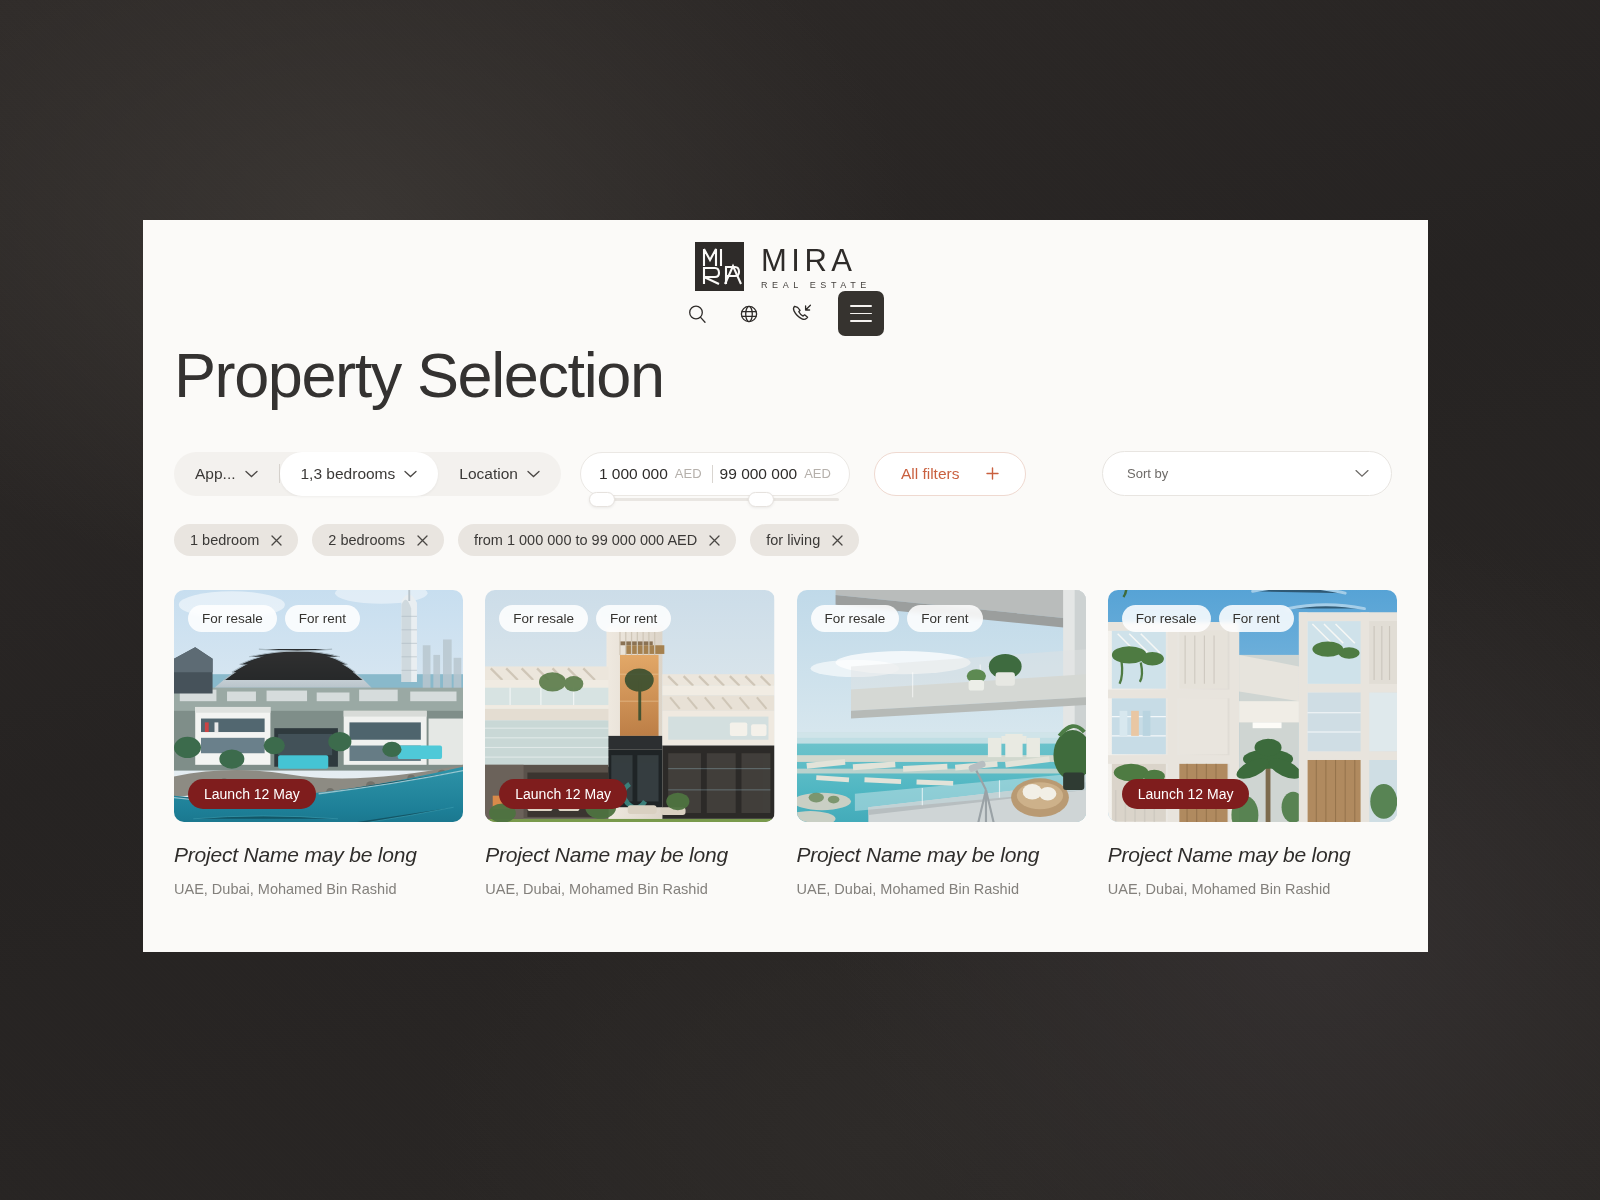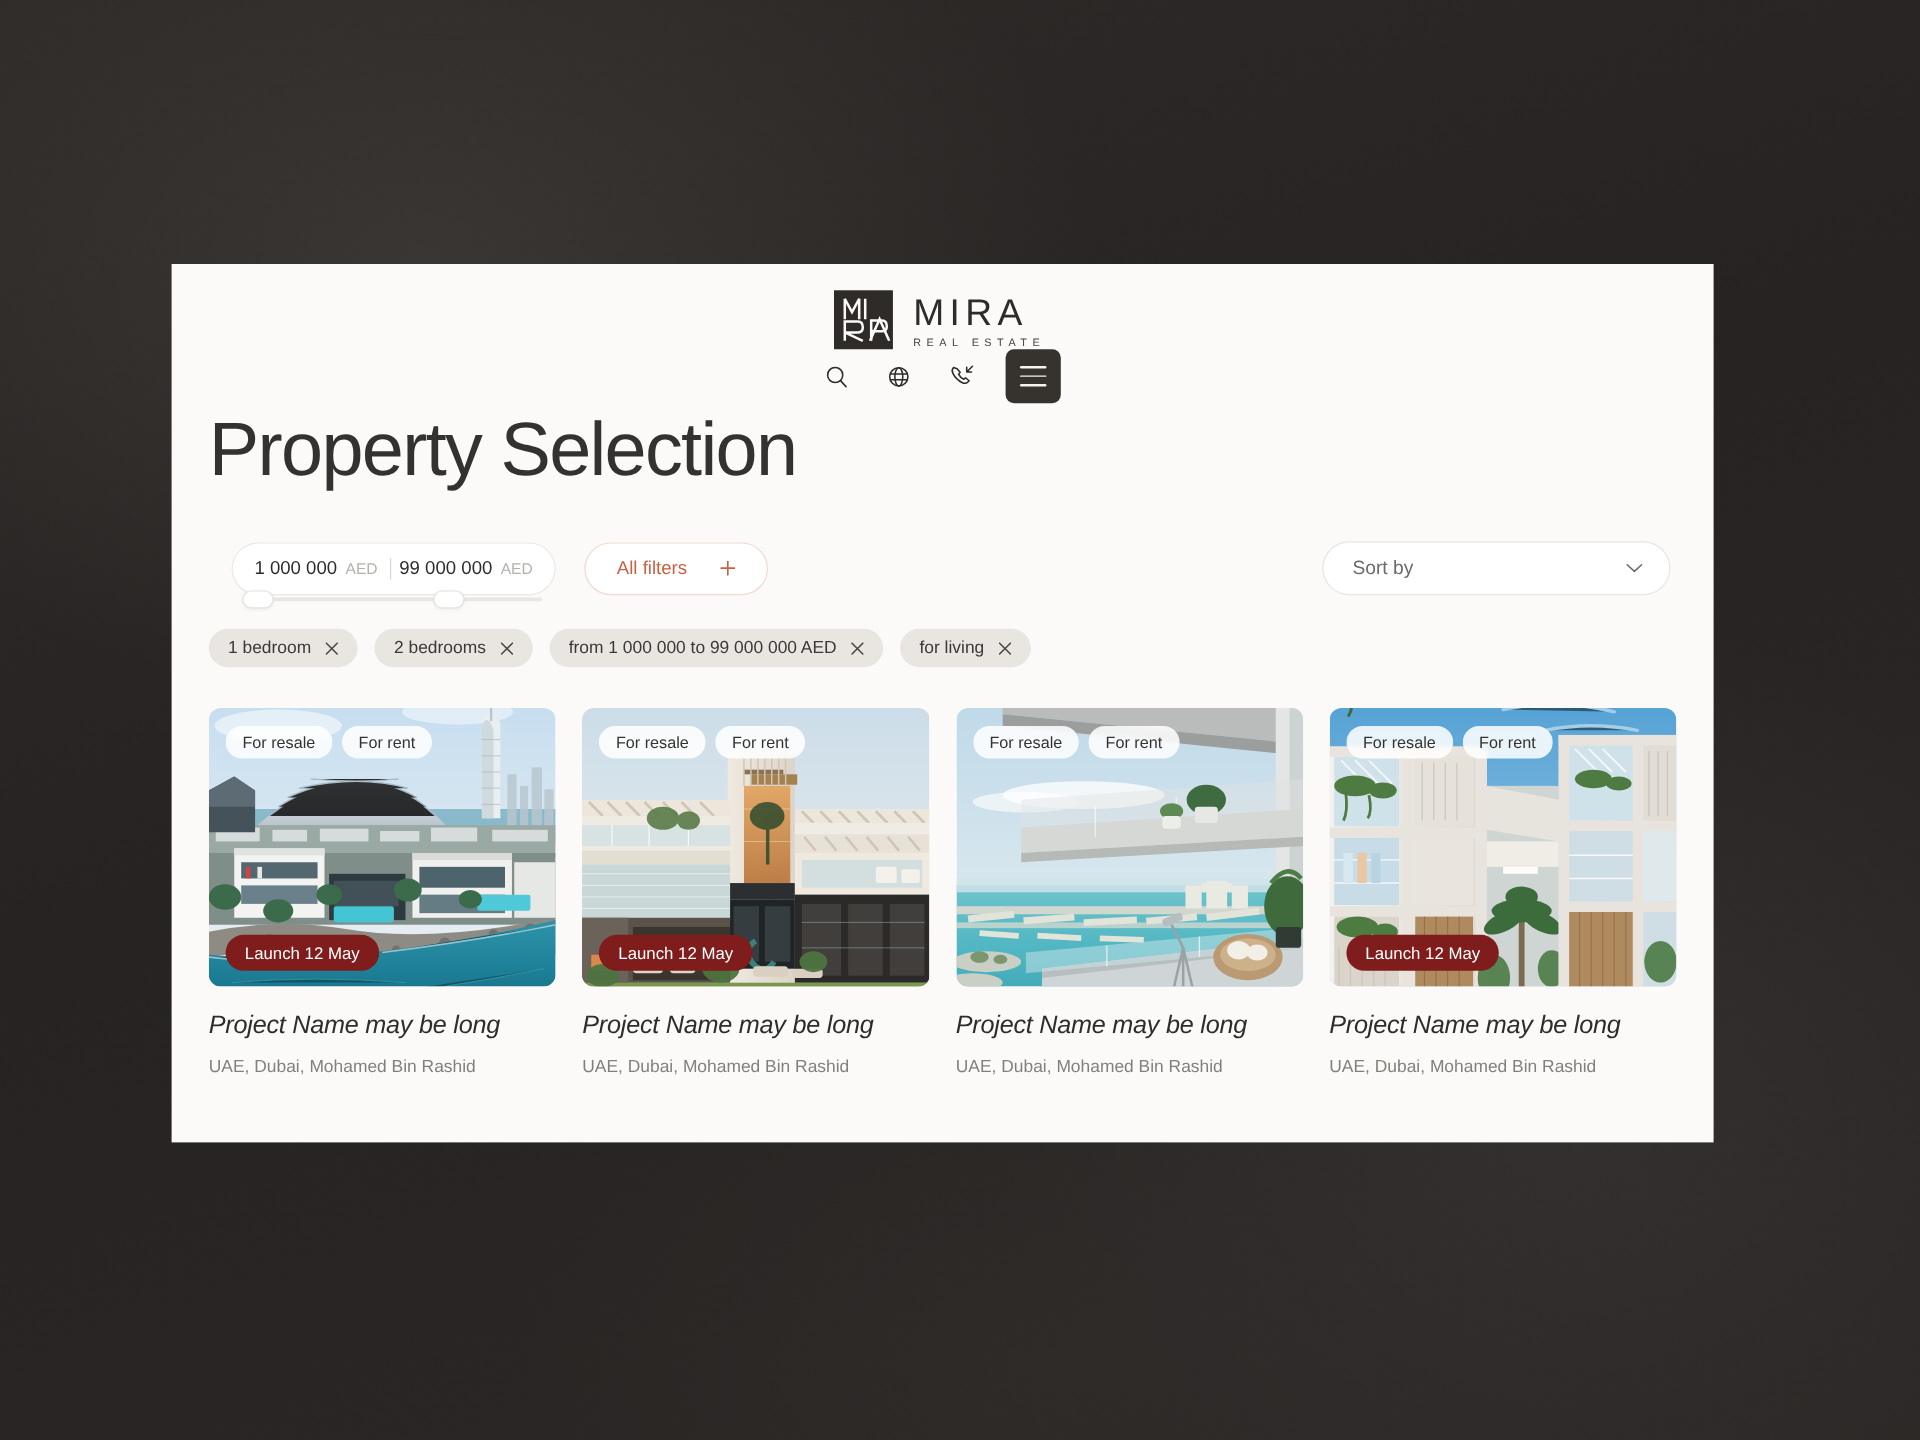--- a/index.html
+++ b/index.html
@@ -223,21 +223,21 @@
   .sort-by {
     margin-left: auto;
     height: 45px;
     width: 290px;
     background: #ffffff;
     border: 1px solid #e8e5e1;
     border-radius: 999px;
     display: flex; align-items: center;
     justify-content: space-between;
     padding: 0 22px 0 24px;
-    font-size: 16px;
+    font-size: 13px;
     color: #6d6a67;
     cursor: pointer;
   }
 
   
   .chip-row {
     display: flex;
     align-items: center;
     gap: 14px;
     margin: 28px 0 0 31px;
@@ -366,20 +366,41 @@
           <span></span>
           <span></span>
       </button>
     </div>
   </header>
 
   <h1 class="page-title">Property Selection</h1>
 
   <div class="filter-row">
 
+    <div class="seg-group">
+      <div class="seg">
+        <span>App...</span>
+        <svg class="chev" width="13" height="8" viewBox="0 0 13 8" fill="none" stroke="#4a4744" stroke-width="1.3" stroke-linecap="round">
+            <path d="M1 1.5 L6.5 6.5 L12 1.5"></path>
+          </svg>
+      </div>
+      <div class="seg-divider"></div>
+      <div class="seg active">
+        <span>1,3 bedrooms</span>
+        <svg class="chev" width="13" height="8" viewBox="0 0 13 8" fill="none" stroke="#4a4744" stroke-width="1.3" stroke-linecap="round">
+            <path d="M1 1.5 L6.5 6.5 L12 1.5"></path>
+          </svg>
+      </div>
+      <div class="seg">
+        <span>Location</span>
+        <svg class="chev" width="13" height="8" viewBox="0 0 13 8" fill="none" stroke="#4a4744" stroke-width="1.3" stroke-linecap="round">
+            <path d="M1 1.5 L6.5 6.5 L12 1.5"></path>
+          </svg>
+      </div>
+    </div>
 
     <div class="price-box">
       <div class="price-field">
         <span class="price-val">1 000 000</span>
         <span class="price-cur">AED</span>
       </div>
       <div class="price-sep"></div>
       <div class="price-field">
         <span class="price-val">99 000 000</span>
         <span class="price-cur">AED</span>

